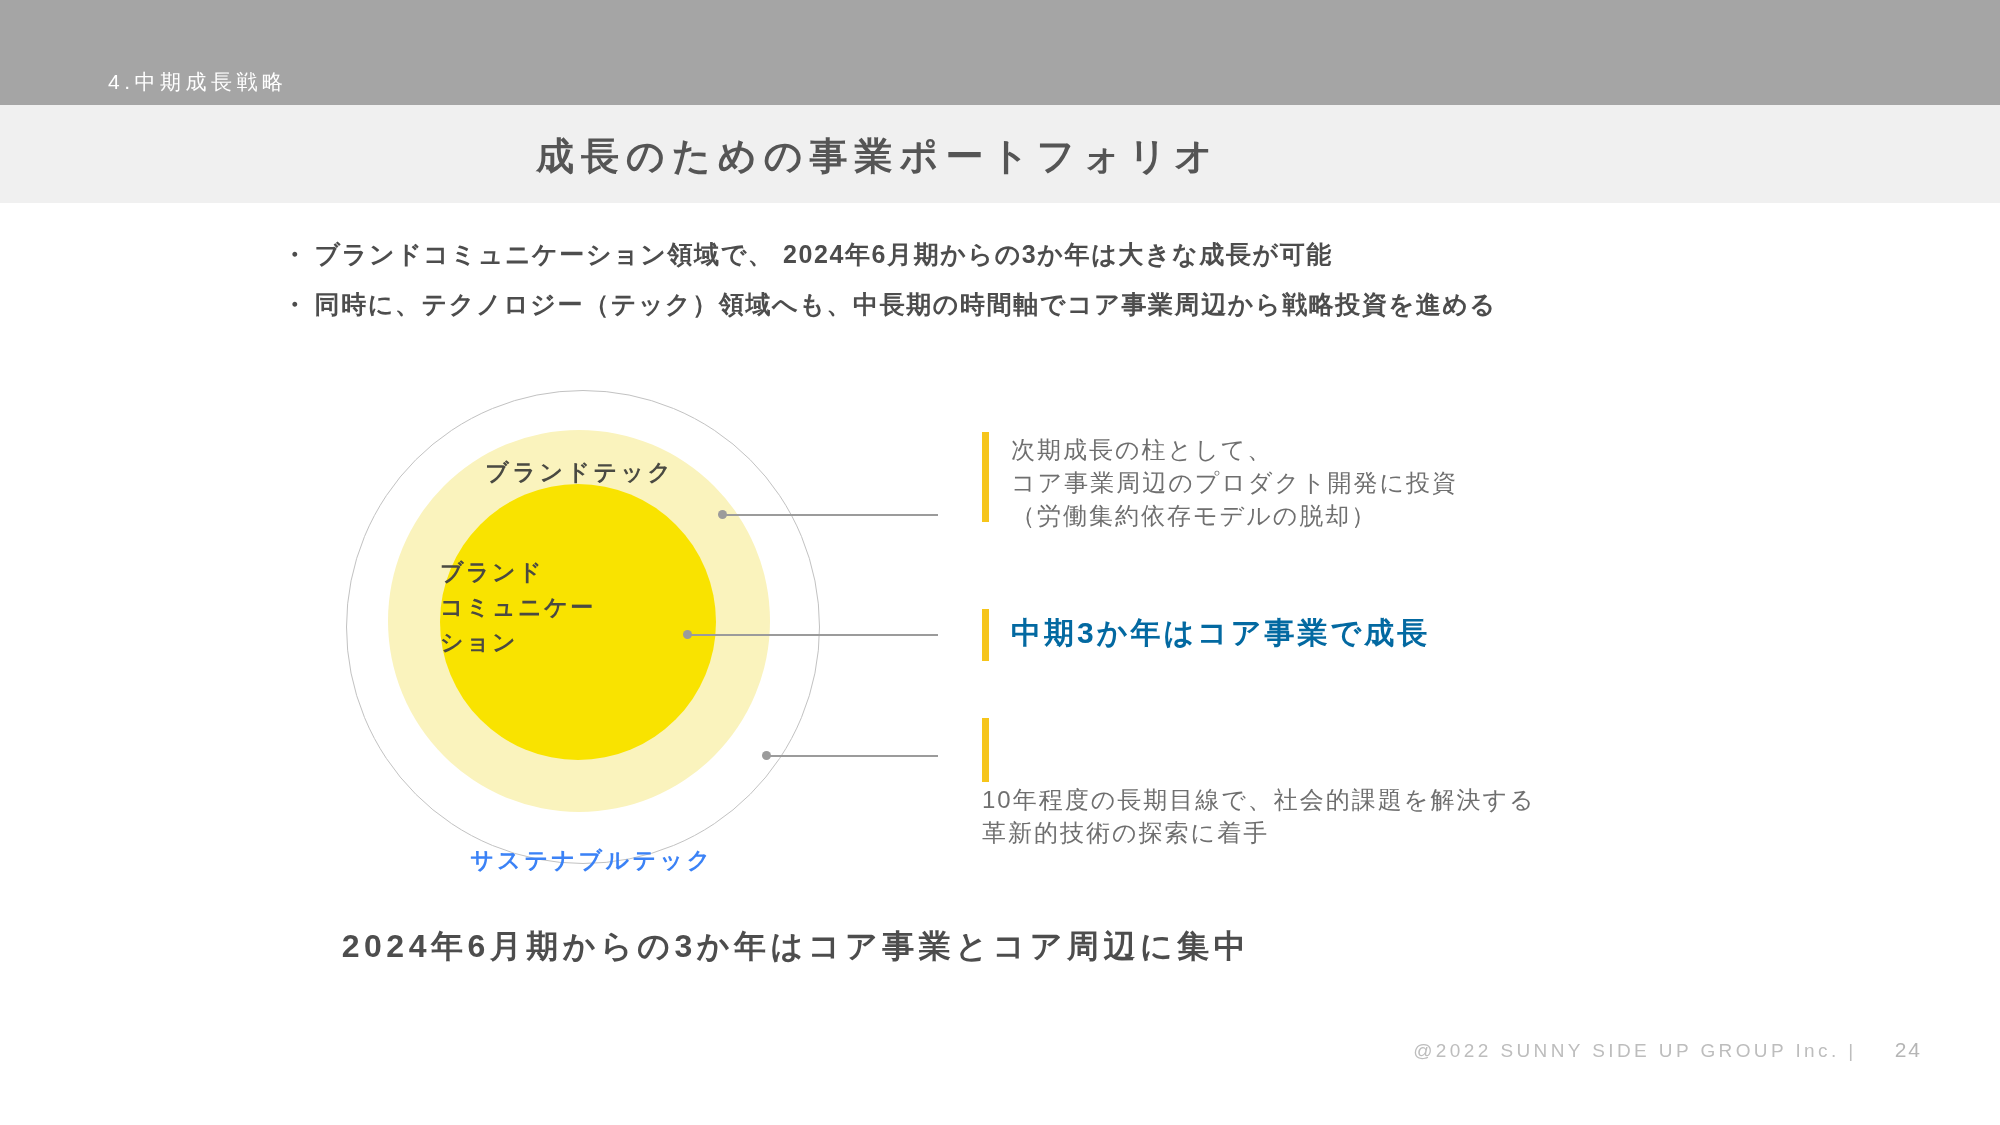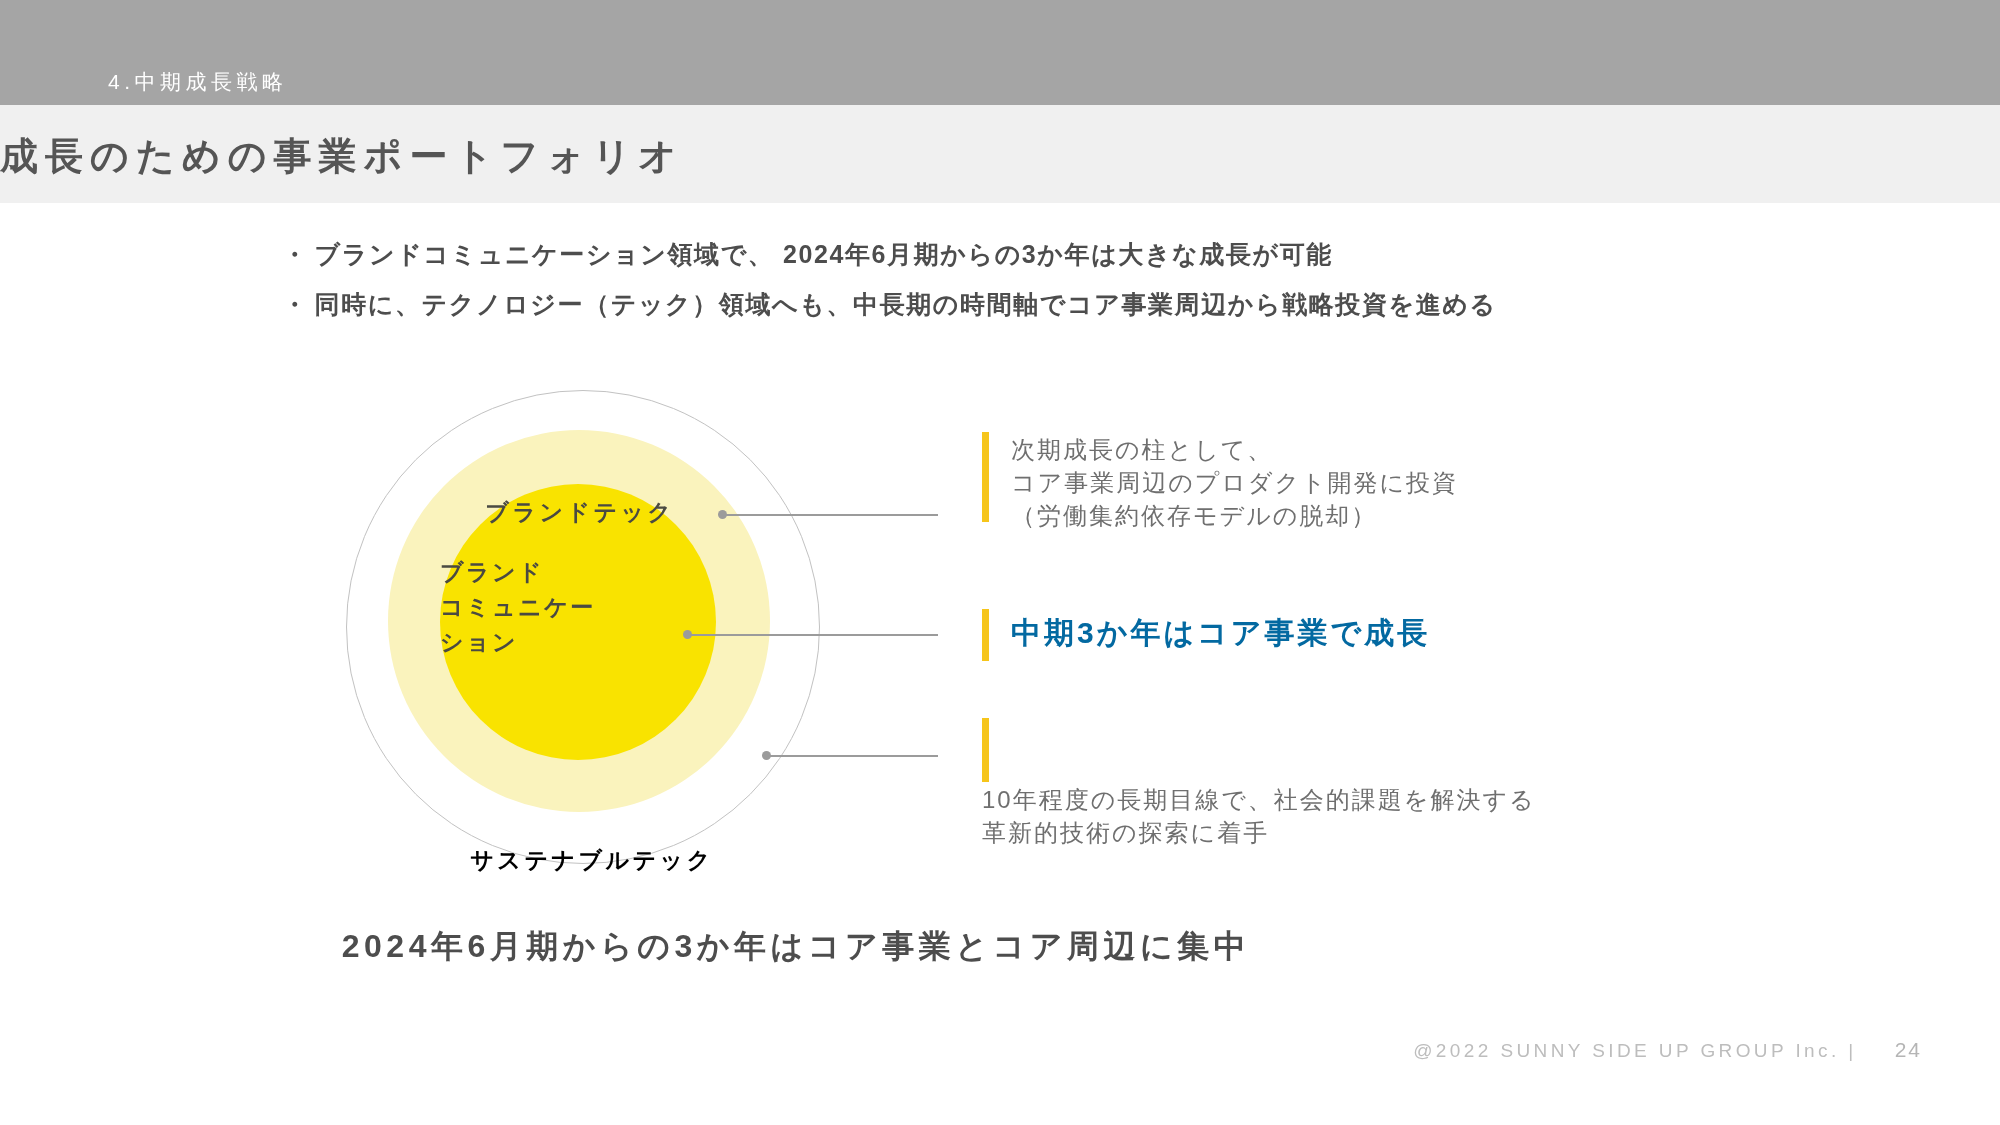--- a/index.html
+++ b/index.html
@@ -40,20 +40,21 @@
     left: 0; top: 105px;
     width: 2000px;
     height: 98px;
     background: #f0f0f0;
   }
   #page-title {
     position: absolute;
     left: 0;
     top: 131px;
     width: 1756px;
+    text-align: center;
     font-size: 38px;
     font-weight: bold;
     letter-spacing: 7px;
     color: #555555;
     white-space: nowrap;
   }
 
   
   #bullet-list {
     position: absolute;
@@ -111,41 +112,40 @@
   #label-brandtech {
     position: absolute;
     left: 0; top: 77px;
     width: 500px;
     text-align: center;
     font-size: 23px;
     font-weight: bold;
     letter-spacing: 3.5px;
     color: #4a4a42;
     white-space: nowrap;
-    margin-top: 40px;
   }
   #label-core {
     position: absolute;
     left: 110px; top: 175px;
     width: 276px;
     font-size: 23px;
     font-weight: bold;
     letter-spacing: 2.5px;
     line-height: 1.53;
     color: #4a4a42;
   }
   #label-sustainabletech {
     position: absolute;
     left: 0; top: 465px;
     width: 524px;
     text-align: center;
     font-size: 23px;
     font-weight: bold;
     letter-spacing: 3.5px;
-    color: #000000;
+    color: #3b82f6;
     white-space: nowrap;
   }
 
   
   .connector {
     position: absolute;
     height: 14px;
   }
   .connector .dot {
     position: absolute;

